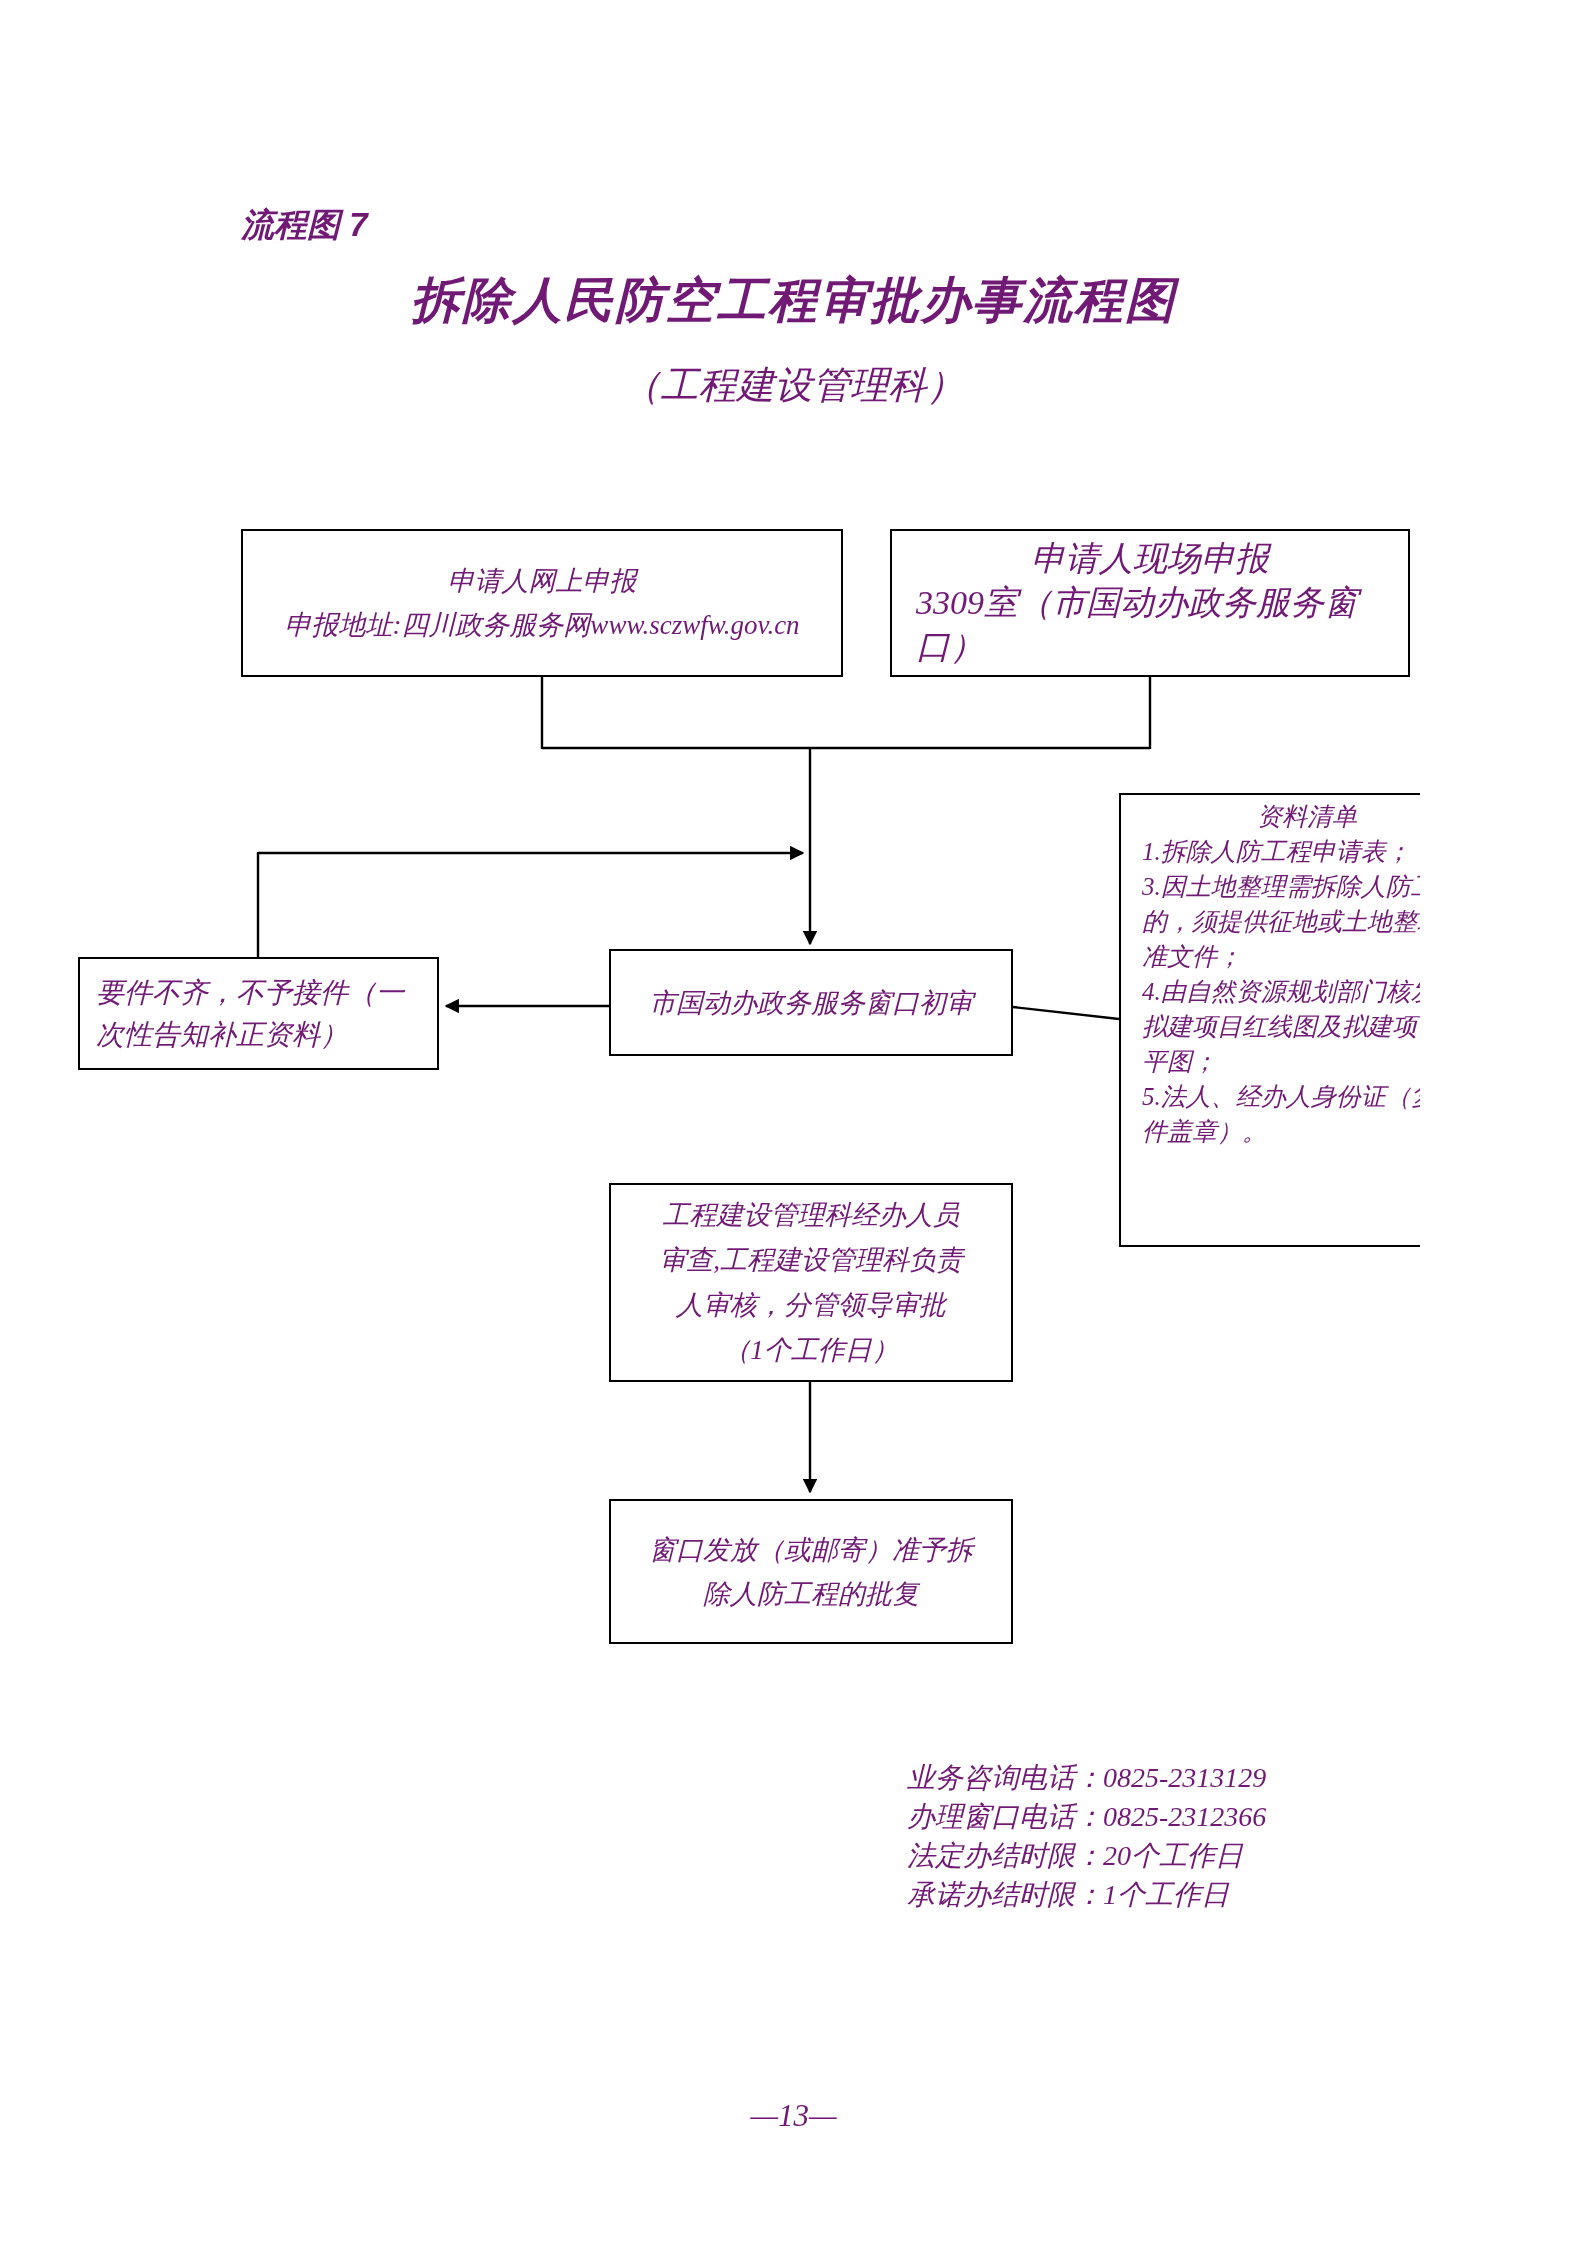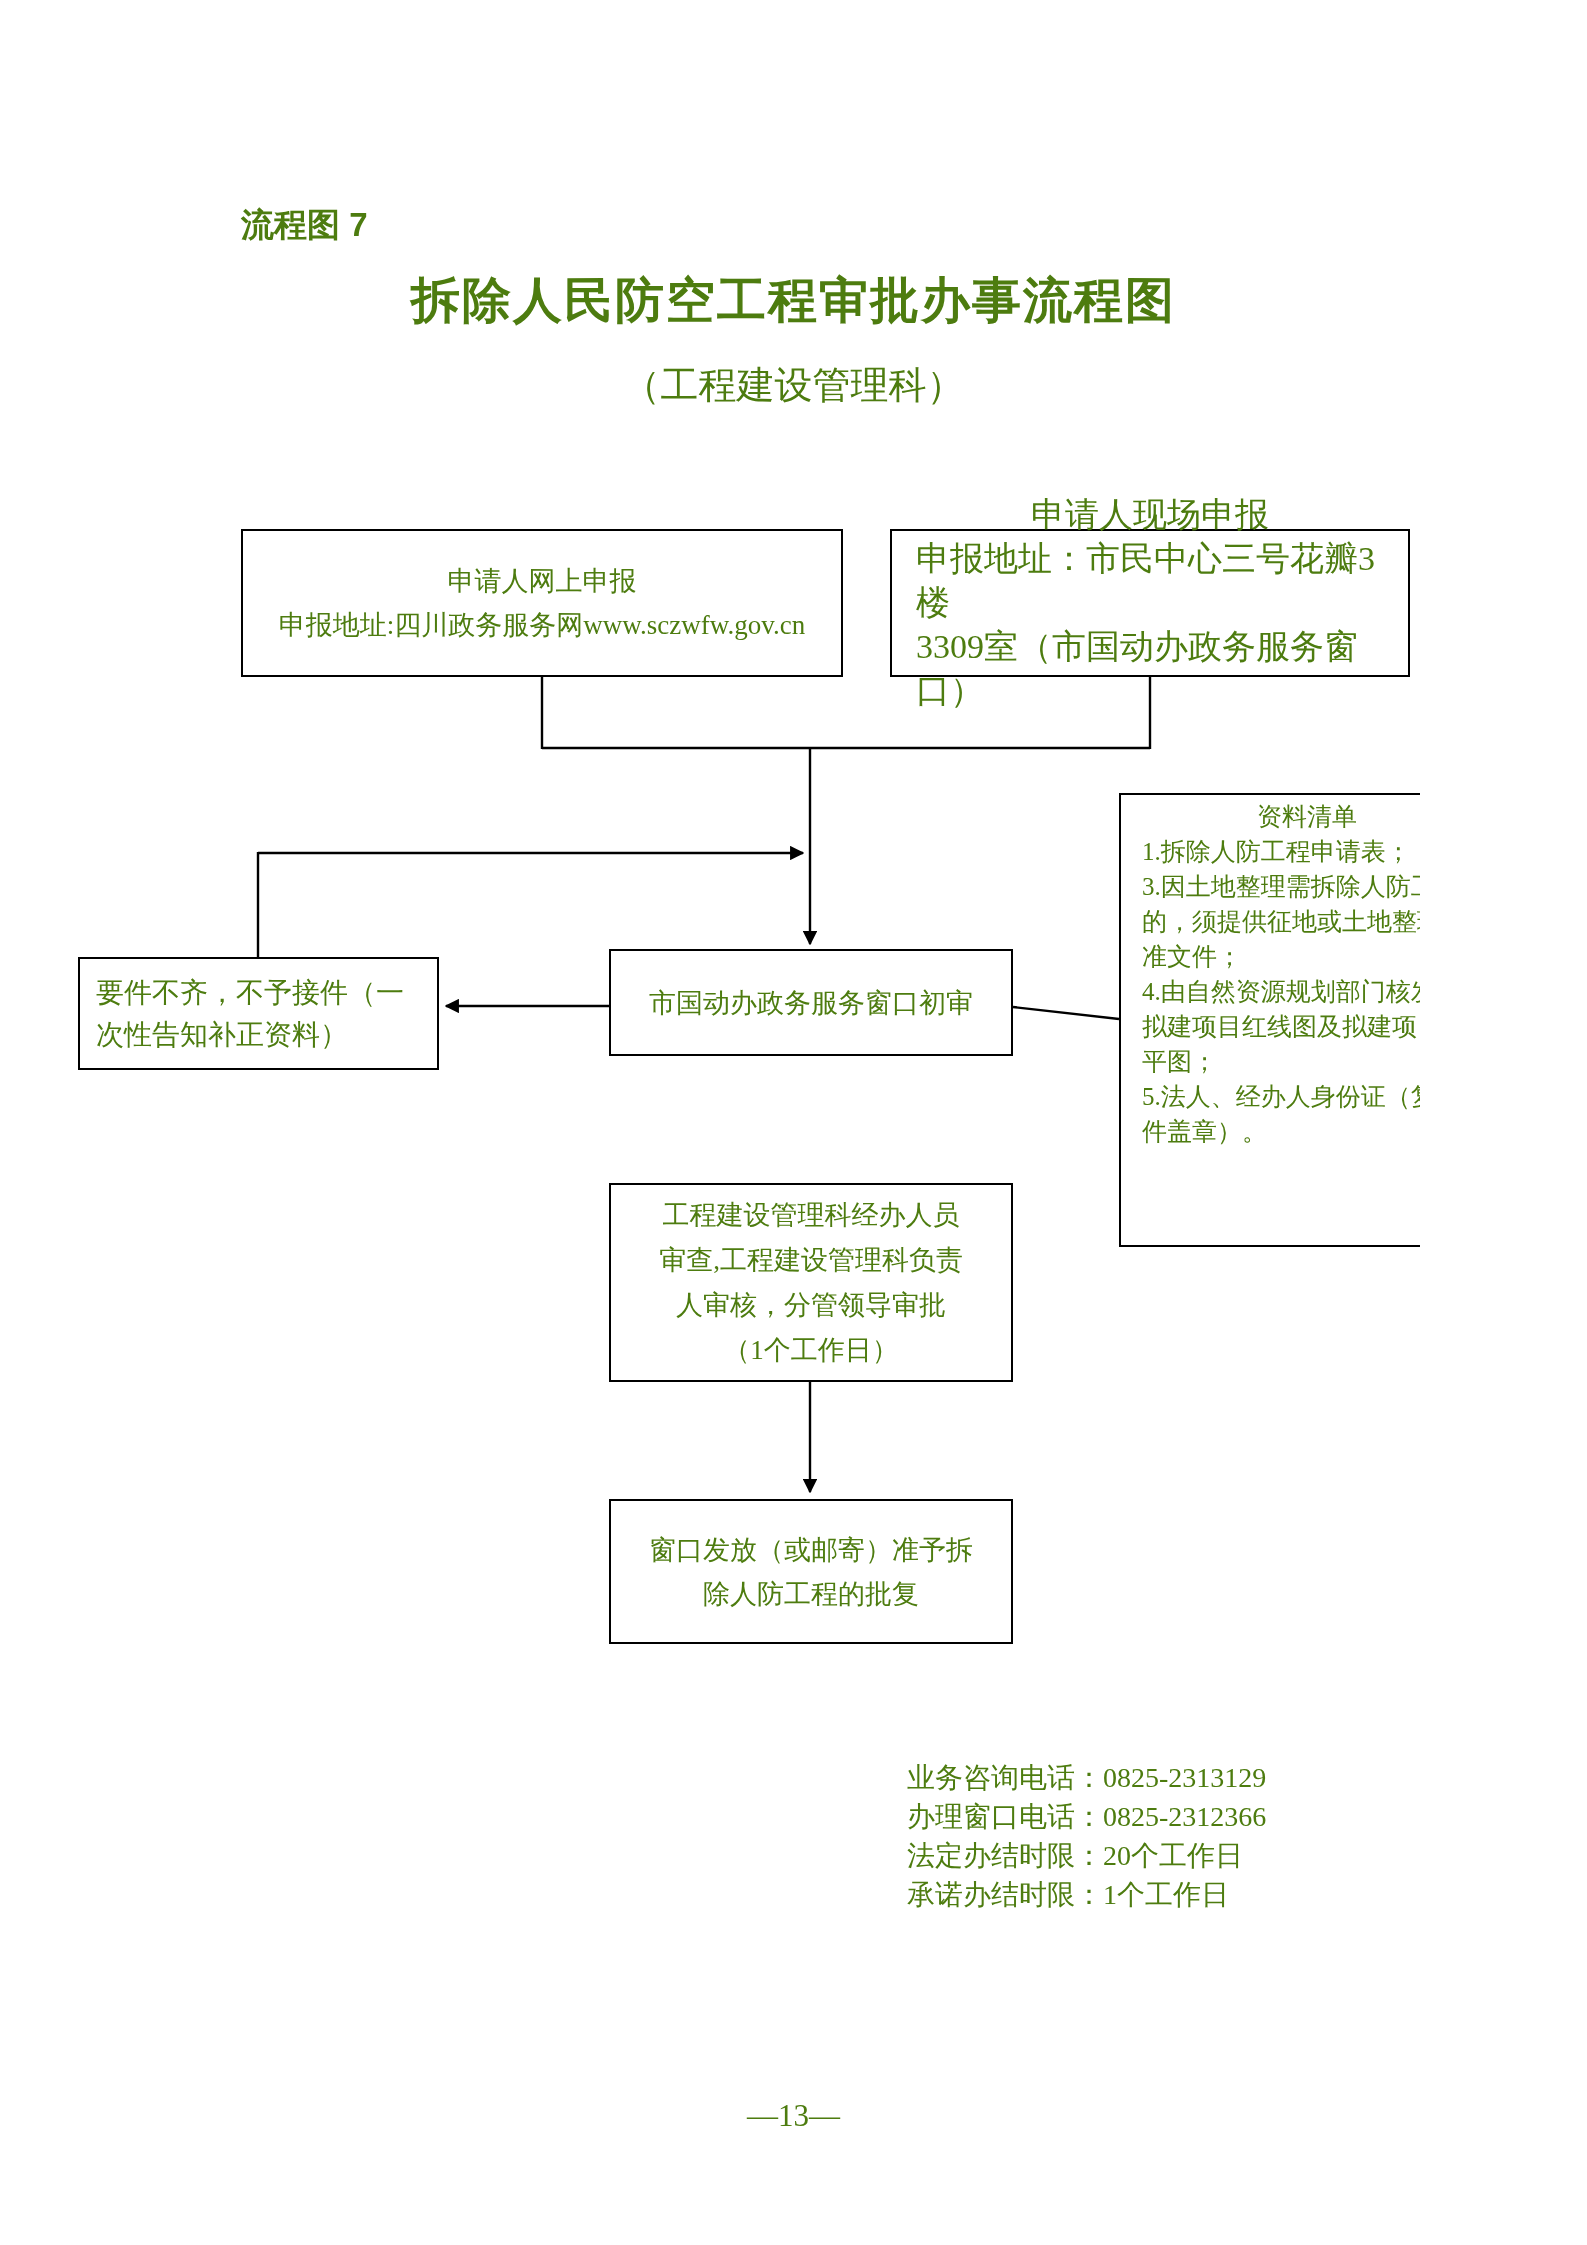--- a/index.html
+++ b/index.html
@@ -3,21 +3,22 @@
 <meta charset="utf-8">
 <style>
   html,body{margin:0;padding:0;background:#ffffff;}
   .canvas{
     position:relative;
     width:1420px;
     height:2245px;
     background:#ffffff;
     overflow:hidden;
     font-family:"Liberation Serif","DejaVu Serif",serif;
-    color:#4d7c0f;
+    color:#701a75;
+    font-style:italic;
   }
   .page-label{
     position:absolute;
     left:241px; top:203px;
     font-family:"Liberation Sans","DejaVu Sans",sans-serif;
     font-size:33px; font-weight:bold;
   }
   .page-title{
     position:absolute;
     left:0; top:268px; width:1587px;
@@ -92,21 +93,20 @@
     <line x1="810" y1="1382" x2="810" y2="1492" marker-end="url(#arrow)"></line>
   </svg>
 
   <div class="box b-online">
     <span class="ln">申请人网上申报</span>
     <span class="ln">申报地址:四川政务服务网www.sczwfw.gov.cn</span>
   </div>
 
   <div class="box b-onsite">
     <span class="ln ln-center">申请人现场申报</span>
-    <span class="ln ln-left">申报地址：市民中心三号花瓣3楼</span>
     <span class="ln ln-left">3309室（市国动办政务服务窗口）</span>
   </div>
 
   <div class="box b-reject">
     <span class="ln">要件不齐，不予接件（一</span>
     <span class="ln">次性告知补正资料）</span>
   </div>
 
   <div class="box b-review">
     <span class="ln">市国动办政务服务窗口初审</span>

